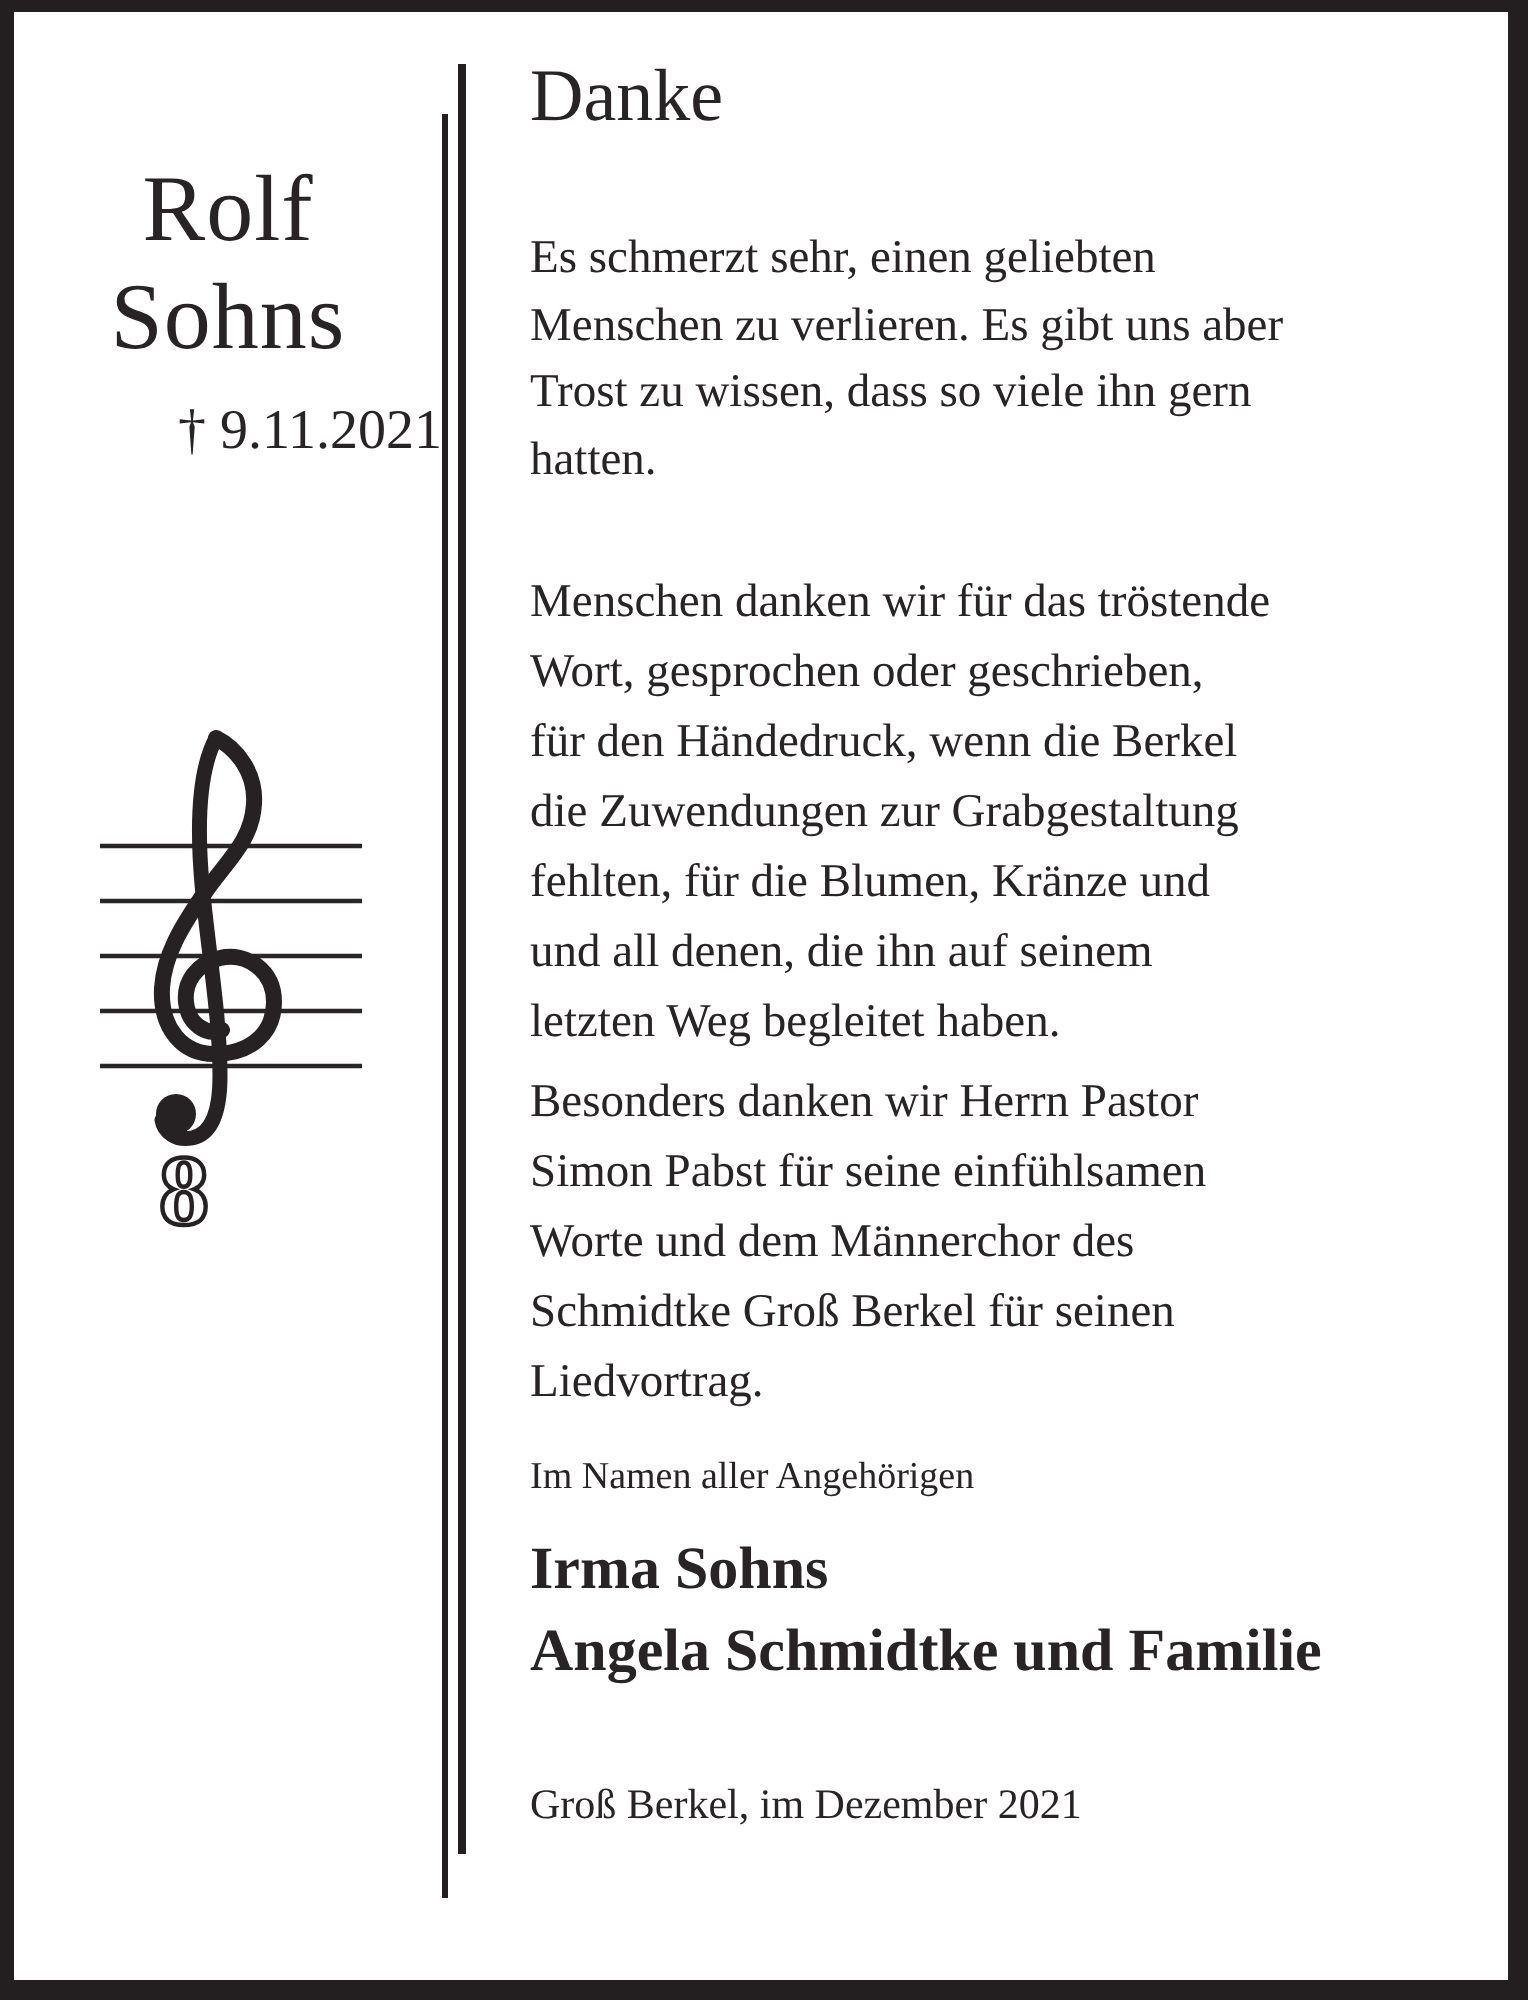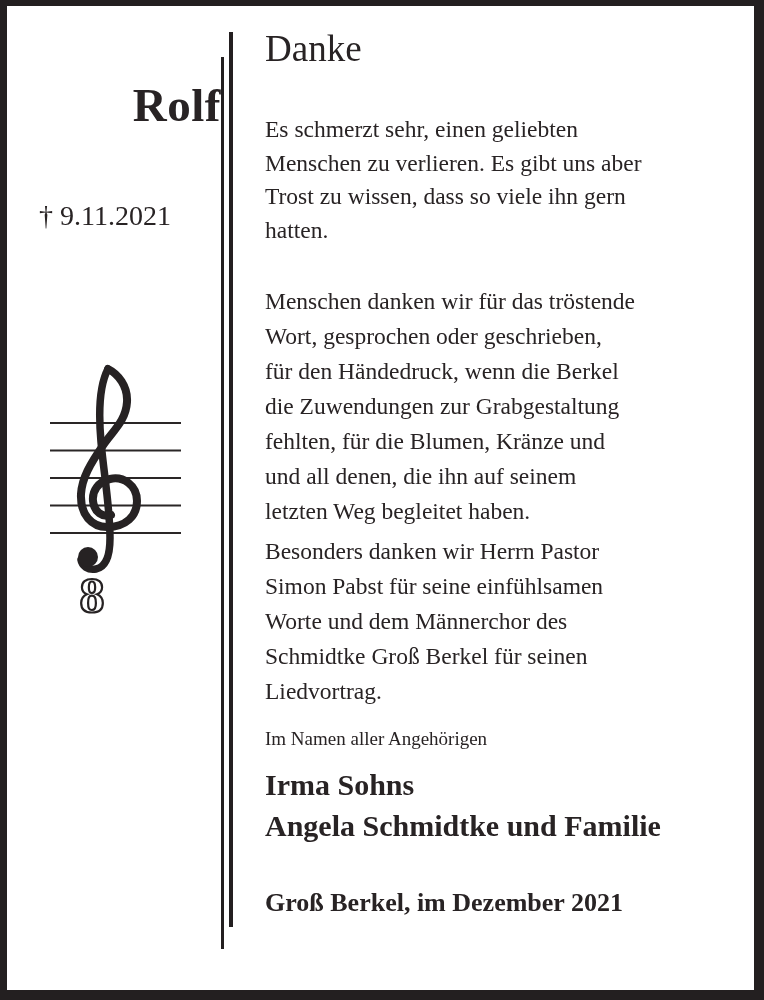--- a/index.html
+++ b/index.html
@@ -22,53 +22,54 @@
     border-color:var(--frame);
     border-width:6px 10px 10px 7px;
     box-sizing:border-box;
     pointer-events:none;
   }
   .abs{position:absolute;}
 
   
   .deceased-name{
     left:7px;top:78px;width:214px;
-    text-align:right;
-    font-weight:bold;
+    text-align:center;
+    font-weight:normal;
     font-size:47px;line-height:54px;
     letter-spacing:0.5px;
   }
   .death-date{
     left:7px;top:199px;width:214px;
-    text-align:left;
-    font-size:28px;line-height:34px;padding-left:32px;
+    text-align:right;
+    font-size:28px;line-height:34px;
   }
   .staff-graphic{left:40px;top:360px;}
 
   
   .rule-thin{left:221px;top:57px;width:2.5px;height:892px;background:var(--frame);}
   .rule-thick{left:229px;top:32px;width:4px;height:895px;background:var(--frame);}
 
   
   .heading{left:265px;top:31px;font-size:37px;line-height:36px;}
   .para{left:265px;width:492px;font-size:23.5px;margin-top:25px;}
   .para-1{top:88px;line-height:33.5px;}
   .para-2{top:259px;line-height:35px;}
   .para-3{top:509px;line-height:35px;}
   .in-name-of{left:265px;top:722px;width:492px;font-size:19px;line-height:33px;}
   .mourners{left:265px;top:765px;width:492px;font-size:30px;font-weight:bold;line-height:40.5px;}
-  .place-date{left:265px;top:886px;width:492px;font-size:26px;line-height:33px;font-weight:bold;}
+  .place-date{left:265px;top:886px;width:492px;font-size:21px;line-height:33px;}
 </style>
 </head>
 <body>
 
 <div class="page">
 
   <div class="abs deceased-name">
     <div>Rolf</div>
+    <div>Sohns</div>
   </div>
   <div class="abs death-date">† 9.11.2021</div>
 
   <svg class="abs staff-graphic" width="150" height="260" viewBox="0 0 150 260" aria-hidden="true">
     <g stroke="#2a2626" stroke-width="2.2">
       <line x1="10" y1="63" x2="141" y2="63"></line>
       <line x1="10" y1="90.5" x2="141" y2="90.5"></line>
       <line x1="10" y1="118" x2="141" y2="118"></line>
       <line x1="10" y1="145.5" x2="141" y2="145.5"></line>
       <line x1="10" y1="173" x2="141" y2="173"></line>

